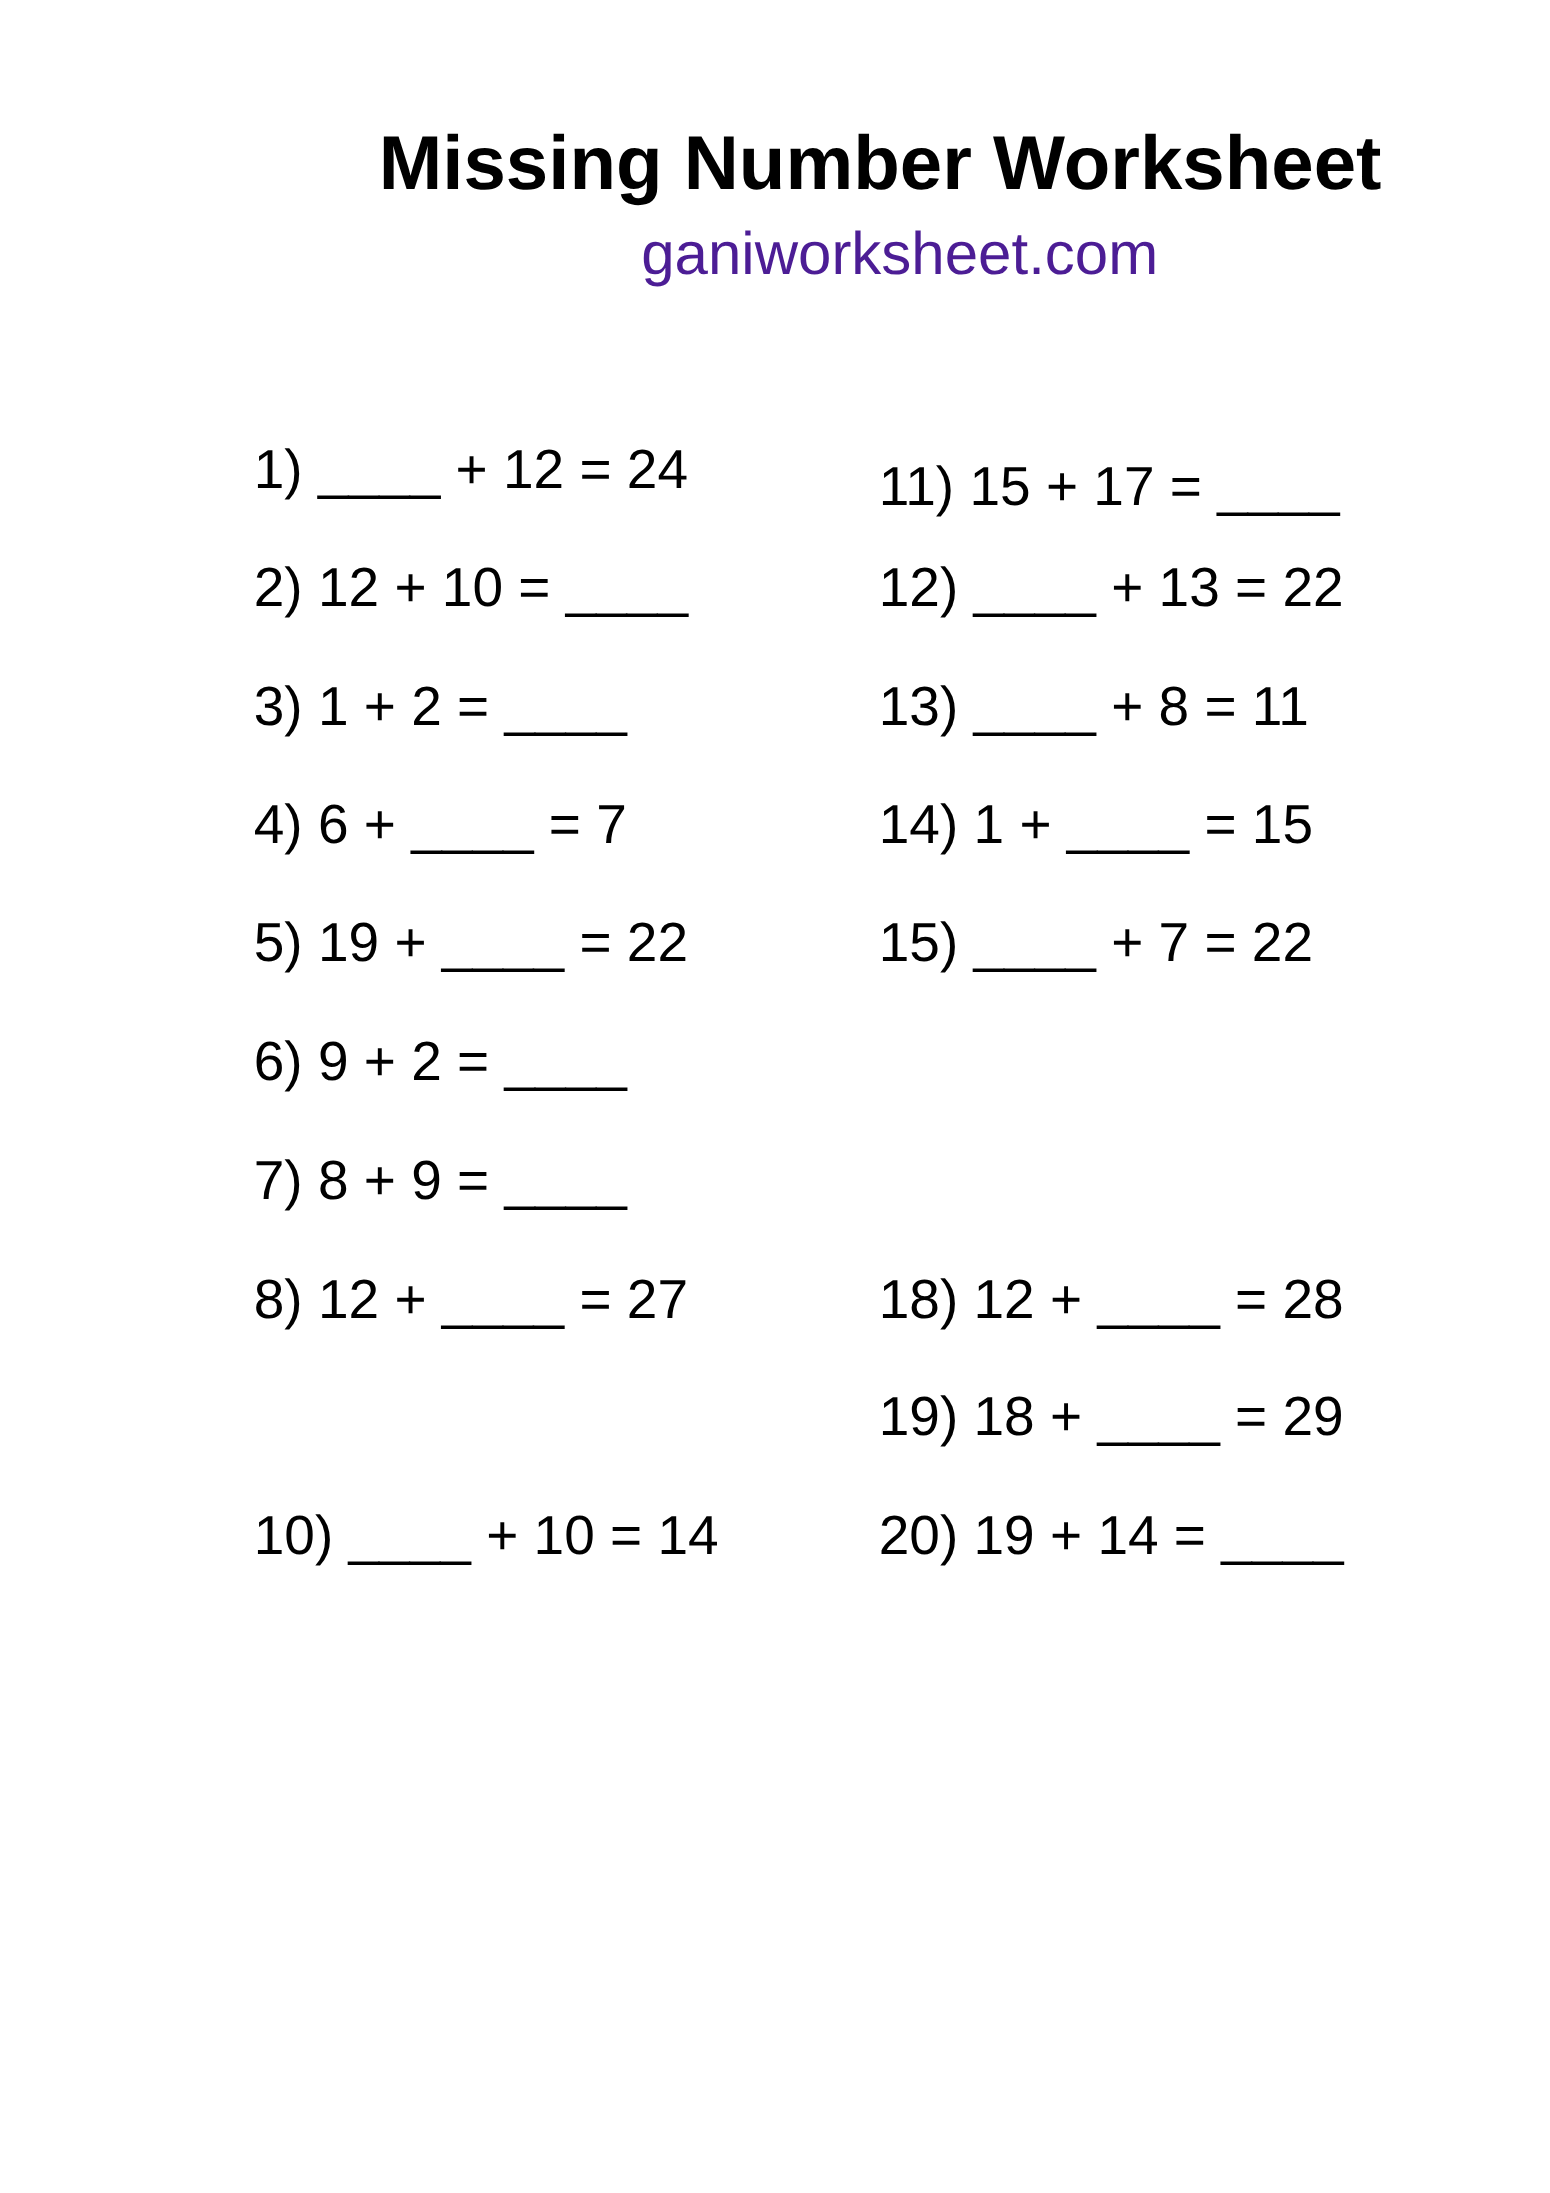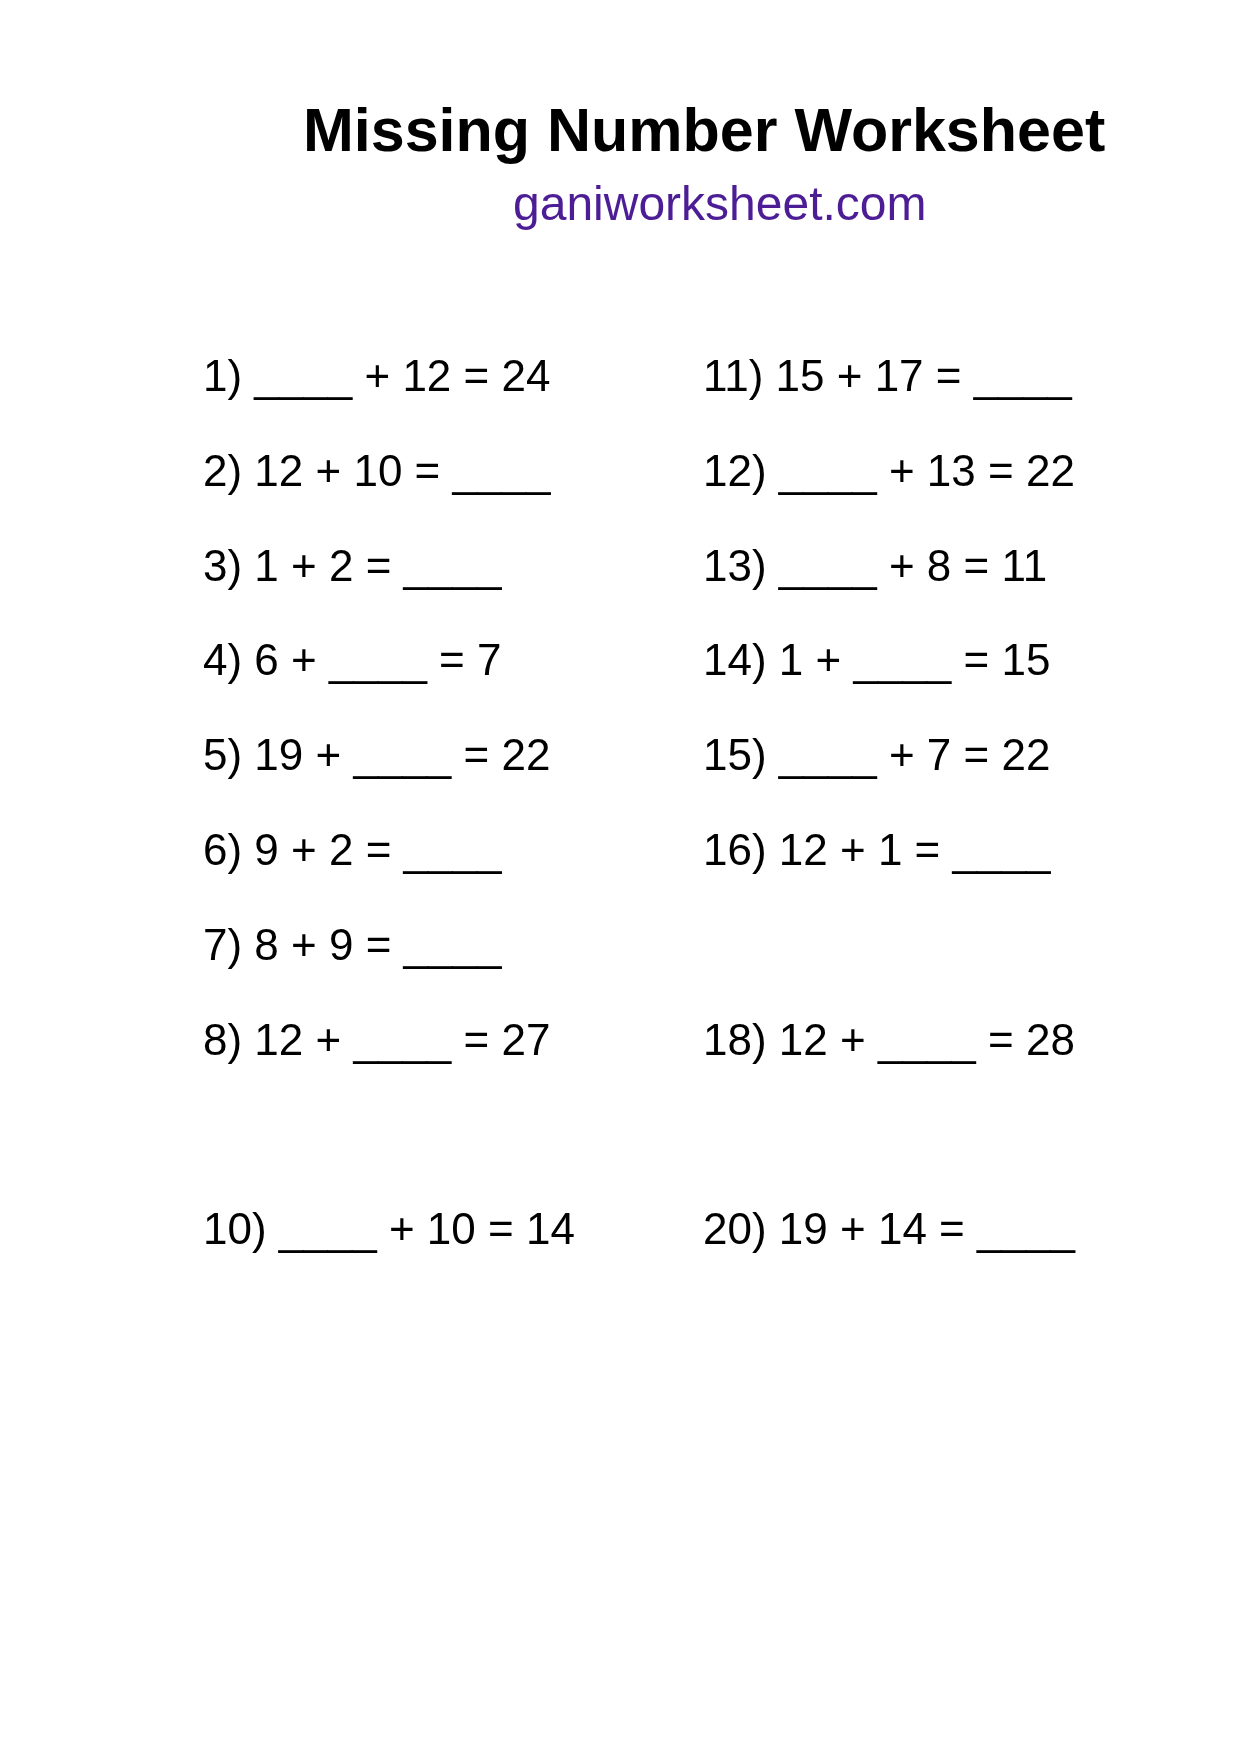--- a/index.html
+++ b/index.html
@@ -62,21 +62,21 @@
   <div class="problem col-1" style="top:354px"><span class="num">1)</span> <span>____ + 12 = 24</span></div>
   <div class="problem col-1" style="top:449px"><span class="num">2)</span> <span>12 + 10 = ____</span></div>
   <div class="problem col-1" style="top:544px"><span class="num">3)</span> <span>1 + 2 = ____</span></div>
   <div class="problem col-1" style="top:638px"><span class="num">4)</span> <span>6 + ____ = 7</span></div>
   <div class="problem col-1" style="top:733px"><span class="num">5)</span> <span>19 + ____ = 22</span></div>
   <div class="problem col-1" style="top:828px"><span class="num">6)</span> <span>9 + 2 = ____</span></div>
   <div class="problem col-1" style="top:923px"><span class="num">7)</span> <span>8 + 9 = ____</span></div>
   <div class="problem col-1" style="top:1018px"><span class="num">8)</span> <span>12 + ____ = 27</span></div>
   <div class="problem col-1" style="top:1207px"><span class="num">10)</span> <span>____ + 10 = 14</span></div>
 
-  <div class="problem col-2" style="top:354px"><span class="num">11)</span> <span>15 + 17 = ____</span></div>
+  <div class="problem col-2" style="top:368px"><span class="num">11)</span> <span>15 + 17 = ____</span></div>
   <div class="problem col-2" style="top:449px"><span class="num">12)</span> <span>____ + 13 = 22</span></div>
   <div class="problem col-2" style="top:544px"><span class="num">13)</span> <span>____ + 8 = 11</span></div>
   <div class="problem col-2" style="top:638px"><span class="num">14)</span> <span>1 + ____ = 15</span></div>
   <div class="problem col-2" style="top:733px"><span class="num">15)</span> <span>____ + 7 = 22</span></div>
-  <div class="problem col-2" style="top:828px"><span class="num">16)</span> <span>12 + 1 = ____</span></div>
   <div class="problem col-2" style="top:1018px"><span class="num">18)</span> <span>12 + ____ = 28</span></div>
+  <div class="problem col-2" style="top:1112px"><span class="num">19)</span> <span>18 + ____ = 29</span></div>
   <div class="problem col-2" style="top:1207px"><span class="num">20)</span> <span>19 + 14 = ____</span></div>
 </div>
 
 </body></html>

